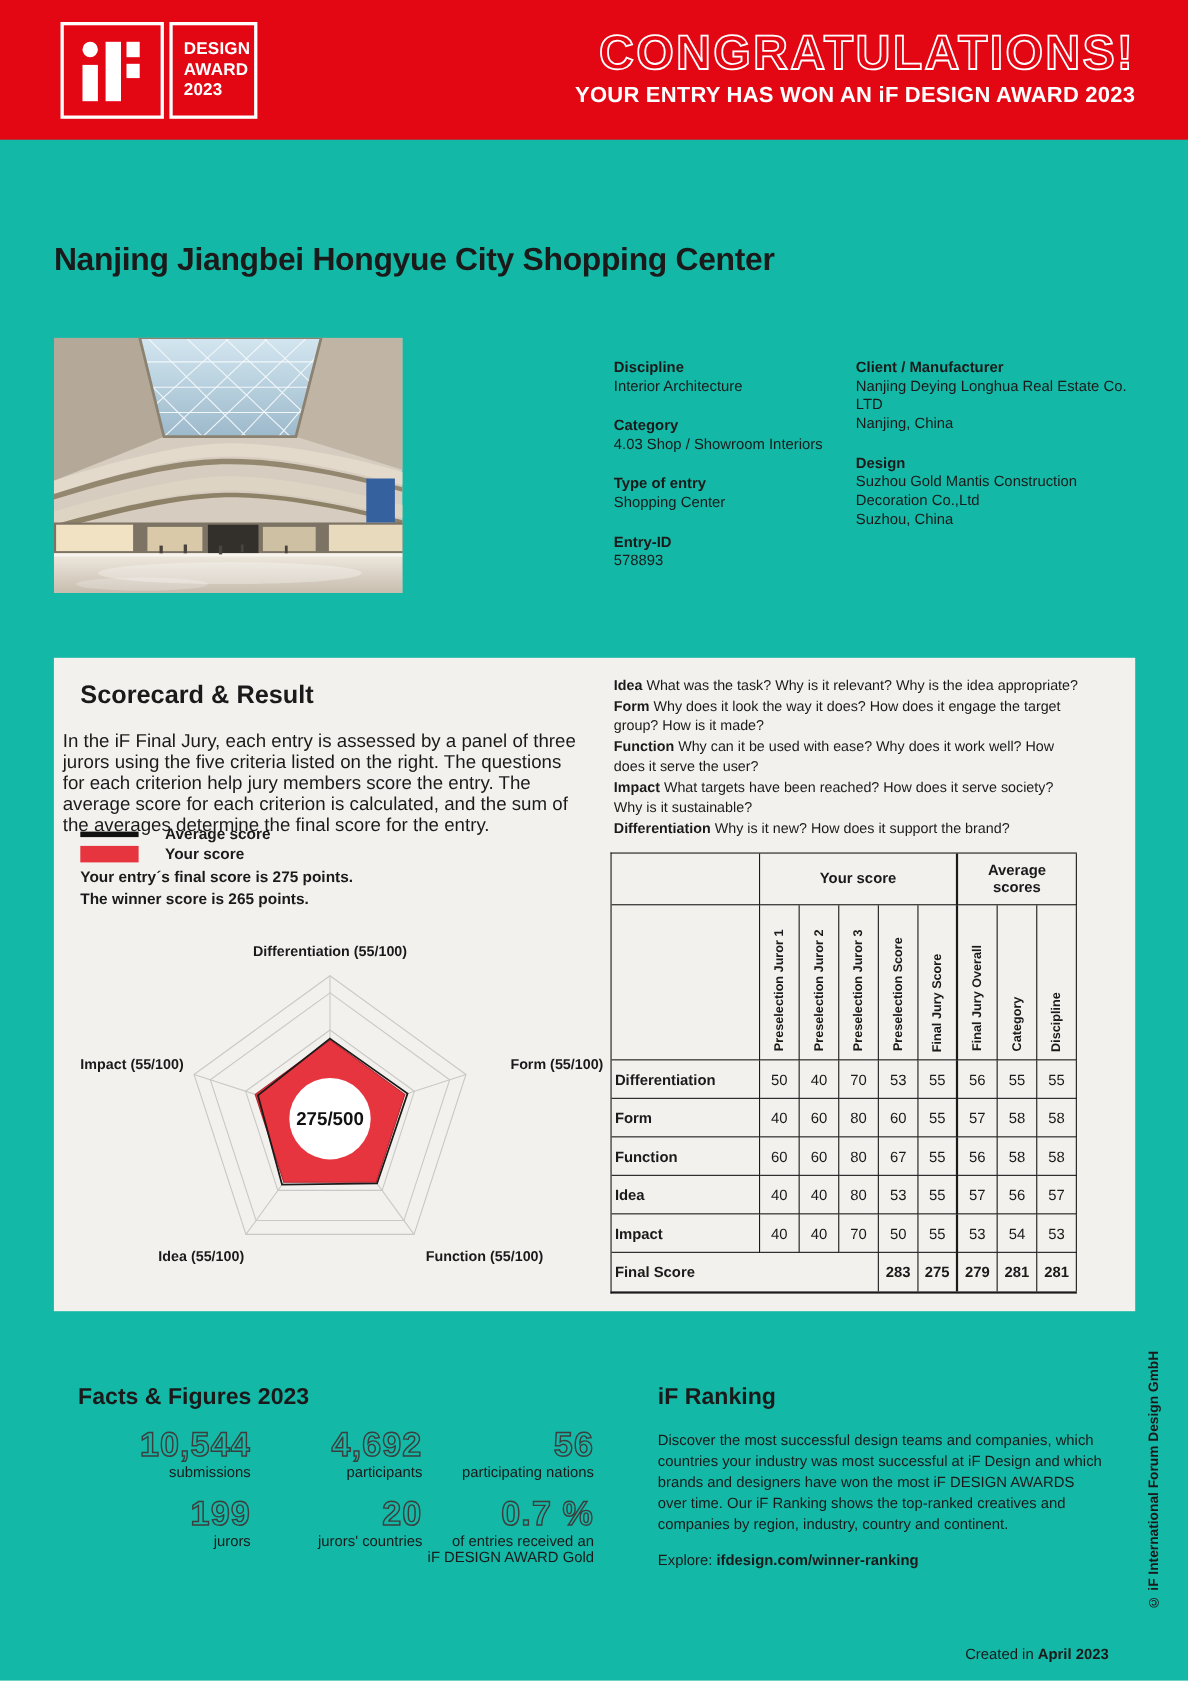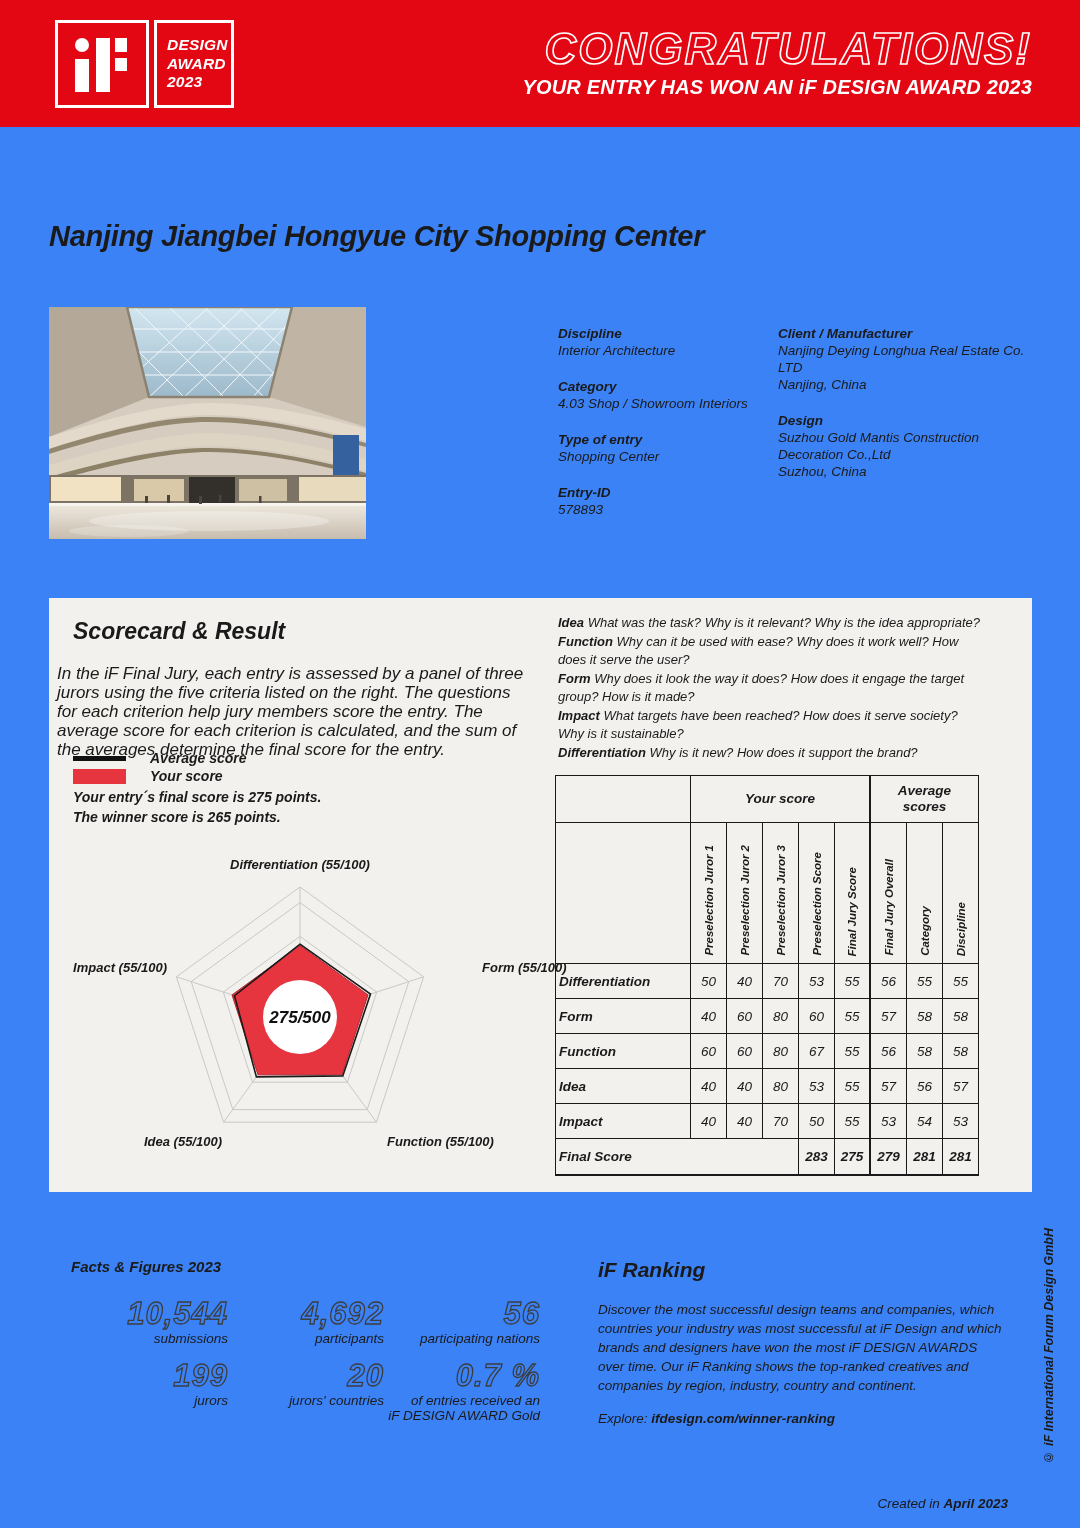--- a/index.html
+++ b/index.html
@@ -1,17 +1,17 @@
 <!DOCTYPE html>
 <html><head>
 <meta charset="utf-8">
 <style>
   html,body{margin:0;padding:0;background:#ffffff;}
-  .page{position:relative;width:1080px;height:1528px;background:#3b82f6;overflow:hidden;
-        font-family:"Liberation Sans",sans-serif;color:#1a1a1a;font-style:italic;}
+  .page{position:relative;width:1080px;height:1528px;background:#14b8a6;overflow:hidden;
+        font-family:"Liberation Sans",sans-serif;color:#1a1a1a;}
   
   .hdr{position:absolute;left:0;top:0;width:1080px;height:127px;background:#e30613;}
   .badge{position:absolute;left:55px;top:20px;height:88px;display:flex;gap:5px;}
   .badge-box{border:3px solid #ffffff;box-sizing:border-box;height:88px;}
   .badge-left{width:94px;position:relative;}
   .badge-right{width:80px;color:#fff;font-weight:bold;font-size:15.5px;line-height:18.5px;
                padding:13px 0 0 10px;letter-spacing:.2px;}
   .if-glyph{position:absolute;left:17px;top:15px;width:56px;height:54px;}
   .if-glyph .p{position:absolute;background:#fff;}
   .g-dot{left:0;top:0;width:14px;height:14px;border-radius:50%;}
@@ -43,21 +43,21 @@
   .sw-box{height:15px;background:#e6353f;}
   .legend-lab{font-size:14px;font-weight:bold;}
   .final-lines{position:absolute;left:73px;top:788px;font-size:14px;font-weight:bold;line-height:19.5px;}
   .criteria{position:absolute;left:558px;top:614px;width:424px;font-size:13px;line-height:18.5px;}
   .criteria b{font-weight:bold;}
   
   .radar-wrap{position:absolute;left:60px;top:845px;width:480px;height:330px;}
   .radar-wrap svg{position:absolute;left:0;top:0;}
   .ax{position:absolute;font-size:13px;font-weight:bold;white-space:nowrap;}
   .ax0{left:0;right:0;top:12px;text-align:center;}
-  .ax1{left:392px;top:115px;padding-left:30px;}
+  .ax1{left:374px;top:115px;padding-left:30px;}
   .ax2{left:327px;top:289px;}
   .ax3{right:318px;top:289px;}
   .ax4{right:373px;top:115px;}
   
   .stable{position:absolute;left:555px;top:775px;display:grid;
           grid-template-columns:135px repeat(8,36px);
           grid-template-rows:47px 141px repeat(5,35px) 35px;
           border-top:1px solid #1a1a1a;border-left:1px solid #1a1a1a;border-bottom:2px solid #1a1a1a;
           font-size:13.5px;box-sizing:content-box;}
   .tc{border-right:1px solid #1a1a1a;border-bottom:1px solid #1a1a1a;
@@ -68,21 +68,21 @@
   .tc.ghead span{display:inline-block;max-width:80px;line-height:16px;}
   .g-your{grid-column:2/7;}
   .g-avg{grid-column:7/10;}
   .vh{position:relative;}
   .vh span{position:absolute;bottom:7px;left:50%;transform:translateX(-50%) rotate(180deg);
            writing-mode:vertical-rl;font-weight:bold;font-size:11.5px;white-space:nowrap;}
   .fr-empty{grid-column:2/5;}
   .tc.fv{font-weight:bold;}
   .row-last{border-bottom:none;}
   
-  .facts-head{position:absolute;left:71px;top:1258px;font-size:15px;font-weight:bold;}
+  .facts-head{position:absolute;left:71px;top:1258px;font-size:21px;font-weight:bold;}
   .facts-grid{position:absolute;left:72px;top:1297px;width:470px;display:grid;
               grid-template-columns:repeat(3,156px);row-gap:12px;}
   .fact{text-align:right;}
   .fact-num{font-size:31px;font-weight:bold;letter-spacing:1px;line-height:34px;
             color:transparent;-webkit-text-stroke:1.3px #3d3d3d;}
   .fact-lab{font-size:13.5px;line-height:15.5px;white-space:pre-line;}
   .rank-head{position:absolute;left:598px;top:1258px;font-size:21px;font-weight:bold;}
   .rank-body{position:absolute;left:598px;top:1300px;width:404px;font-size:13.5px;line-height:19px;}
   .rank-explore{margin-top:14px;}
   .rank-explore b{font-weight:bold;}
@@ -227,22 +227,22 @@
       <span class="legend-lab">Your score</span>
     </div>
   </div>
   <div class="final-lines">
     <div>Your entry´s final score is 275 points.</div>
     <div>The winner score is 265 points.</div>
   </div>
 
   <div class="criteria">
     <div><b>Idea</b> <span>What was the task? Why is it relevant? Why is the idea appropriate?</span></div>
+    <div><b>Form</b> <span>Why does it look the way it does? How does it engage the target group? How is it made?</span></div>
     <div><b>Function</b> <span>Why can it be used with ease? Why does it work well? How does it serve the user?</span></div>
-    <div><b>Form</b> <span>Why does it look the way it does? How does it engage the target group? How is it made?</span></div>
     <div><b>Impact</b> <span>What targets have been reached? How does it serve society? Why is it sustainable?</span></div>
     <div><b>Differentiation</b> <span>Why is it new? How does it support the brand?</span></div>
   </div>
 
   <div class="radar-wrap">
     <svg id="radar-svg" viewBox="0 0 480 330" width="480" height="330">
         <polygon points="240.0,42.0 363.6,131.8 316.4,277.2 163.6,277.2 116.4,131.8" fill="none" stroke="#c8c8c6" stroke-width="1"></polygon>
         <polygon points="240.0,57.6 348.8,136.6 307.2,264.6 172.8,264.6 131.2,136.6" fill="none" stroke="#c8c8c6" stroke-width="1"></polygon>
         <polygon points="240.0,91.4 316.7,147.1 287.4,237.2 192.6,237.2 163.3,147.1" fill="none" stroke="#c8c8c6" stroke-width="1"></polygon>
         <line x1="240" y1="172" x2="240.0" y2="42.0" stroke="#c8c8c6"></line>

